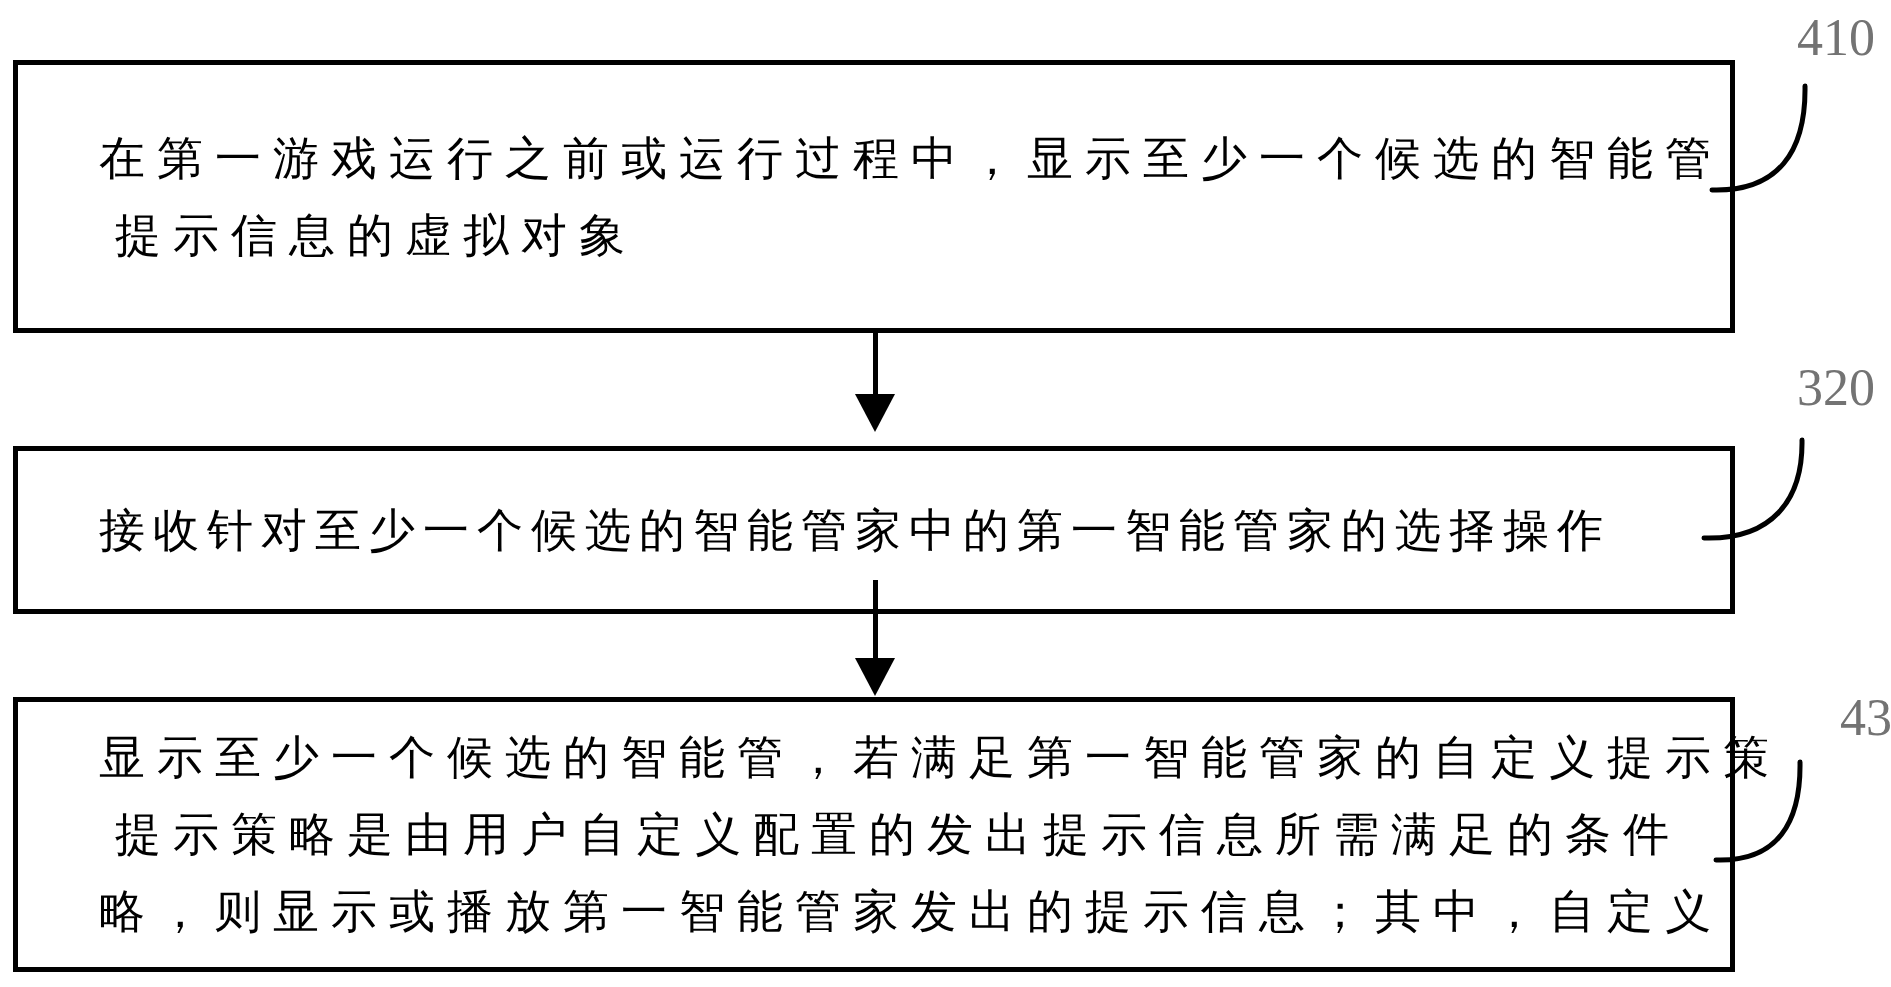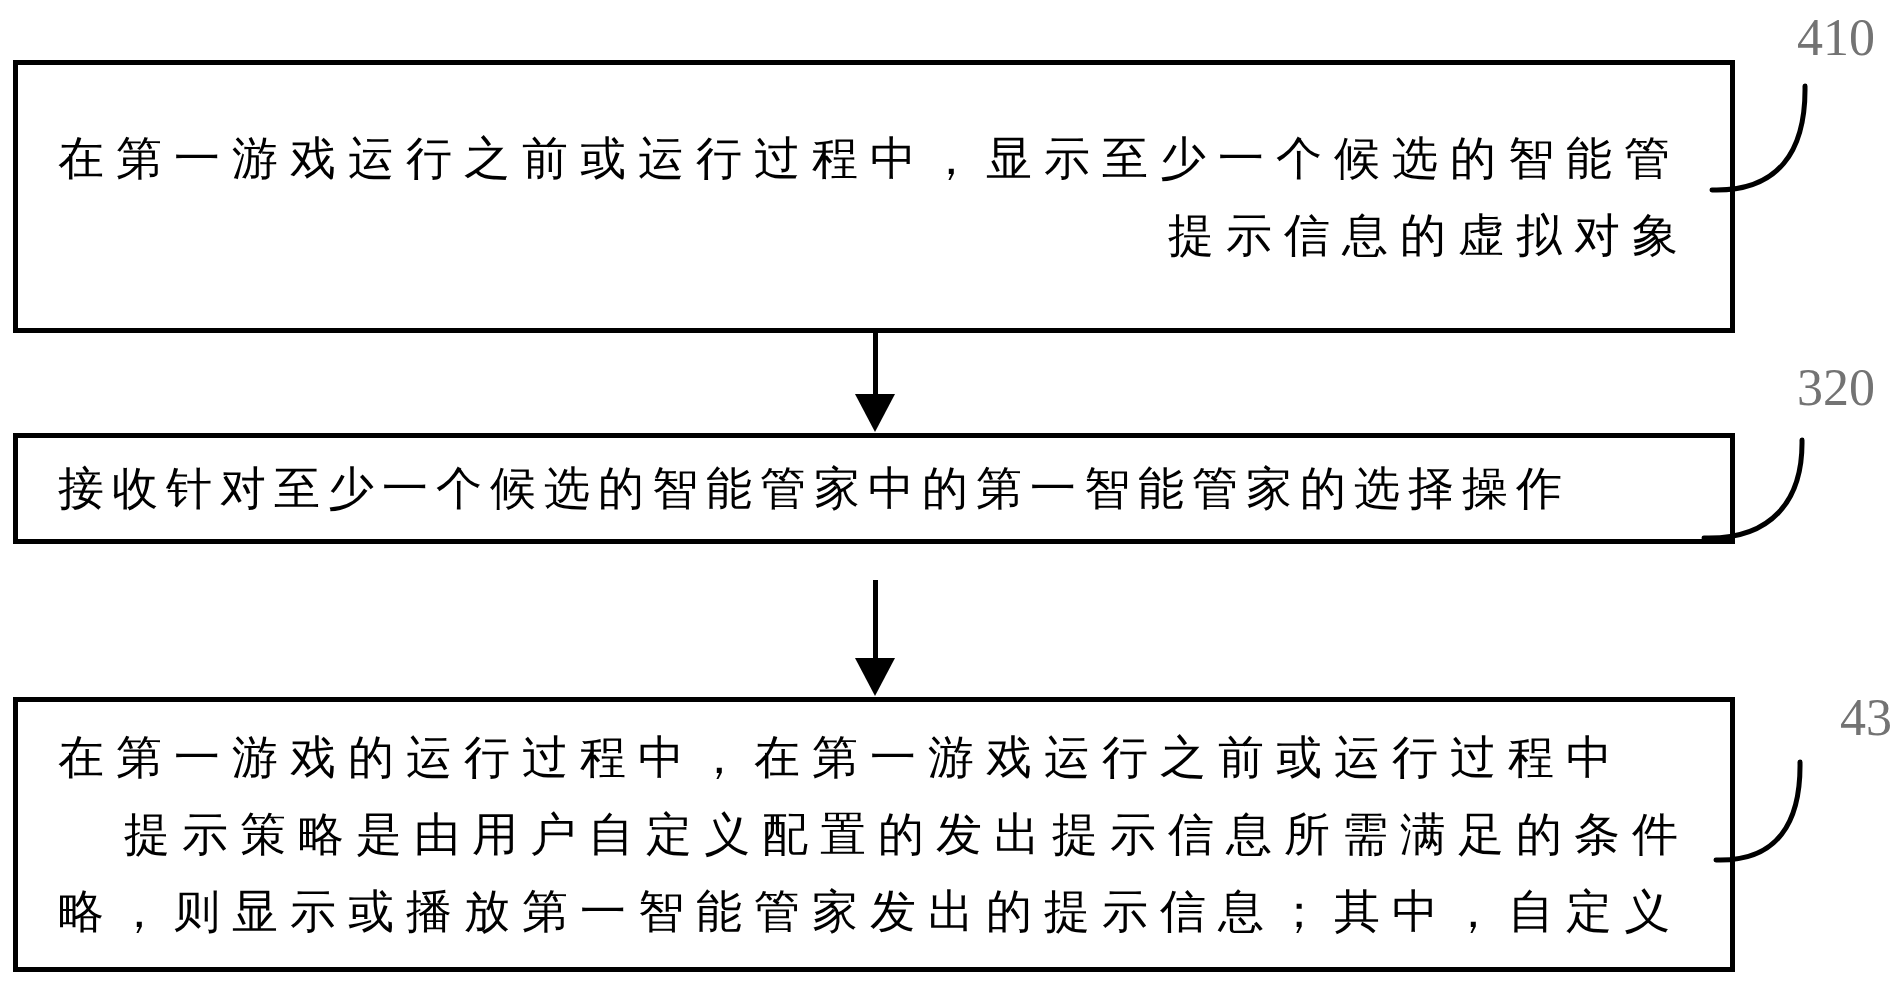--- a/index.html
+++ b/index.html
@@ -19,34 +19,35 @@
   .step-box {
     position: absolute;
     left: 13px;
     width: 1722px;
     box-sizing: border-box;
     border: 5px solid #000000;
     background: #ffffff;
     display: flex;
     flex-direction: column;
     justify-content: center;
+    padding-left: 41px;
   }
   .step-box.box-1 { top: 60px;  height: 273px; }
-  .step-box.box-2 { top: 433px; height: 111px; }
+  .step-box.box-2 { top: 446px; height: 168px; }
   .step-box.box-3 { top: 697px; height: 275px; }
   .box-line {
     font-size: 46px;
     line-height: 77px;
     letter-spacing: 12px;
     color: #000000;
     padding: 0 40px;
     white-space: nowrap;
     text-align: left;
   }
-  .box-line.center { text-align: right; }
+  .box-line.center { text-align: left; margin-left: 16px; }
   .box-line.tight  { letter-spacing: 8px; }
   
   .flow-arrow { position: absolute; left: 855px; width: 40px; }
   .flow-arrow .stem {
     position: absolute;
     left: 18px;
     top: 0;
     width: 5px;
     background: #000000;
   }
@@ -111,21 +112,21 @@
   <div class="step-box box-2">
     <div class="box-line tight">接收针对至少一个候选的智能管家中的第一智能管家的选择操作</div>
   </div>
 
   <div class="flow-arrow arrow-2">
     <div class="stem"></div>
     <div class="head"></div>
   </div>
 
   <div class="step-box box-3">
-    <div class="box-line">在第一游戏的运行过程中，在第一游戏运行之前或运行过程中</div>
+    <div class="box-line">显示至少一个候选的智能管，若满足第一智能管家的自定义提示策</div>
     <div class="box-line center">提示策略是由用户自定义配置的发出提示信息所需满足的条件</div>
     <div class="box-line">略，则显示或播放第一智能管家发出的提示信息；其中，自定义</div>
   </div>
 
   <div class="ref-label ref-410">410</div>
   <div class="ref-label ref-420">320</div>
   <div class="ref-label ref-430">430</div>
 
   <svg class="leader-overlay" viewBox="0 0 1891 987" xmlns="http://www.w3.org/2000/svg">
     <path d="M 1712 190 C 1778 192 1806 152 1805 86"></path>

